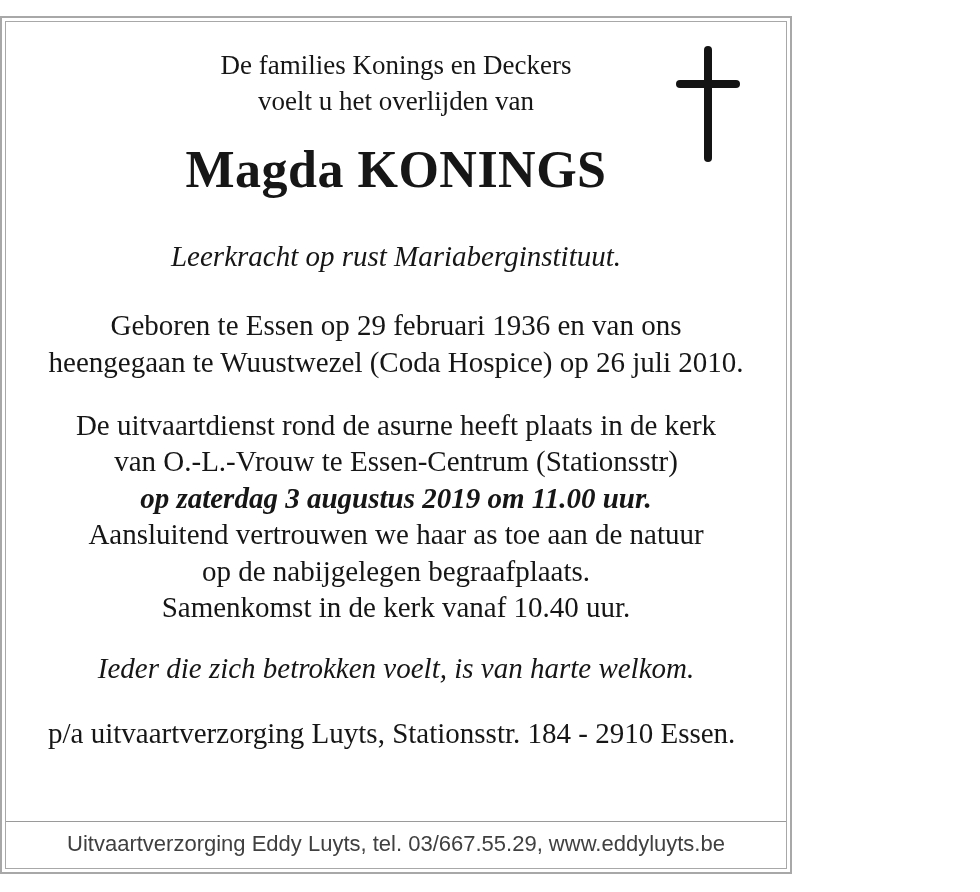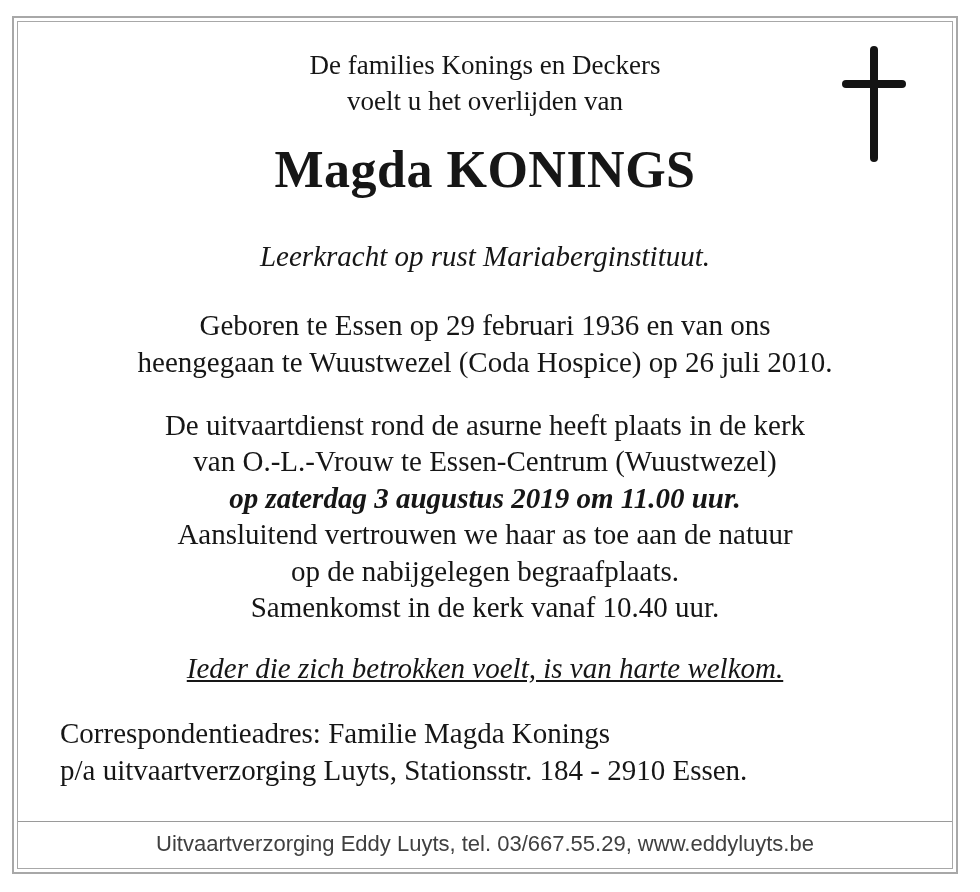--- a/index.html
+++ b/index.html
@@ -5,23 +5,23 @@
   html, body {
     margin: 0;
     padding: 0;
     background: #ffffff;
     width: 980px;
     height: 892px;
     overflow: hidden;
   }
   .card {
     position: absolute;
-    left: 12px;
+    left: 0;
     top: 16px;
-    width: 946px;
+    width: 792px;
     height: 858px;
     border: 2px solid #a8a8a8;
     padding: 3px;
     box-sizing: border-box;
     background: #ffffff;
   }
   .inner {
     border: 1px solid #a8a8a8;
     height: 100%;
     box-sizing: border-box;
@@ -53,21 +53,20 @@
     font-size: 29px;
     line-height: 1.26;
   }
   .para-birth { margin-top: 34px; }
   .para-service { margin-top: 26px; }
   .bold-line { font-weight: bold; font-style: italic; }
   .welcome {
     margin-top: 26px;
     font-size: 29px;
     font-style: italic;
-    text-decoration: underline;
   }
   .correspondence {
     margin-top: 30px;
     text-align: left;
     padding-left: 42px;
     font-size: 29px;
     line-height: 1.28;
   }
   .footer-block {
     margin-top: auto;
@@ -112,31 +111,30 @@
 
     <div class="subtitle">Leerkracht op rust Mariaberginstituut.</div>
 
     <div class="para para-birth">
       <div>Geboren te Essen op 29 februari 1936 en van ons</div>
       <div>heengegaan te Wuustwezel (Coda Hospice) op 26 juli 2010.</div>
     </div>
 
     <div class="para para-service">
       <div>De uitvaartdienst rond de asurne heeft plaats in de kerk</div>
-      <div>van O.-L.-Vrouw te Essen-Centrum (Wuustwezel)</div>
+      <div>van O.-L.-Vrouw te Essen-Centrum (Stationsstr)</div>
       <div class="bold-line">op zaterdag 3 augustus 2019 om 11.00 uur.</div>
       <div>Aansluitend vertrouwen we haar as toe aan de natuur</div>
       <div>op de nabijgelegen begraafplaats.</div>
       <div>Samenkomst in de kerk vanaf 10.40 uur.</div>
     </div>
 
     <div class="welcome">Ieder die zich betrokken voelt, is van harte welkom.</div>
 
     <div class="correspondence">
-      <div>Correspondentieadres: Familie Magda Konings</div>
       <div>p/a uitvaartverzorging Luyts, Stationsstr. 184 - 2910 Essen.</div>
     </div>
 
     <div class="footer-block">
       <div class="divider"></div>
       <div class="footer">Uitvaartverzorging Eddy Luyts, tel. 03/667.55.29, www.eddyluyts.be</div>
     </div>
 
   </div>
 </div>

